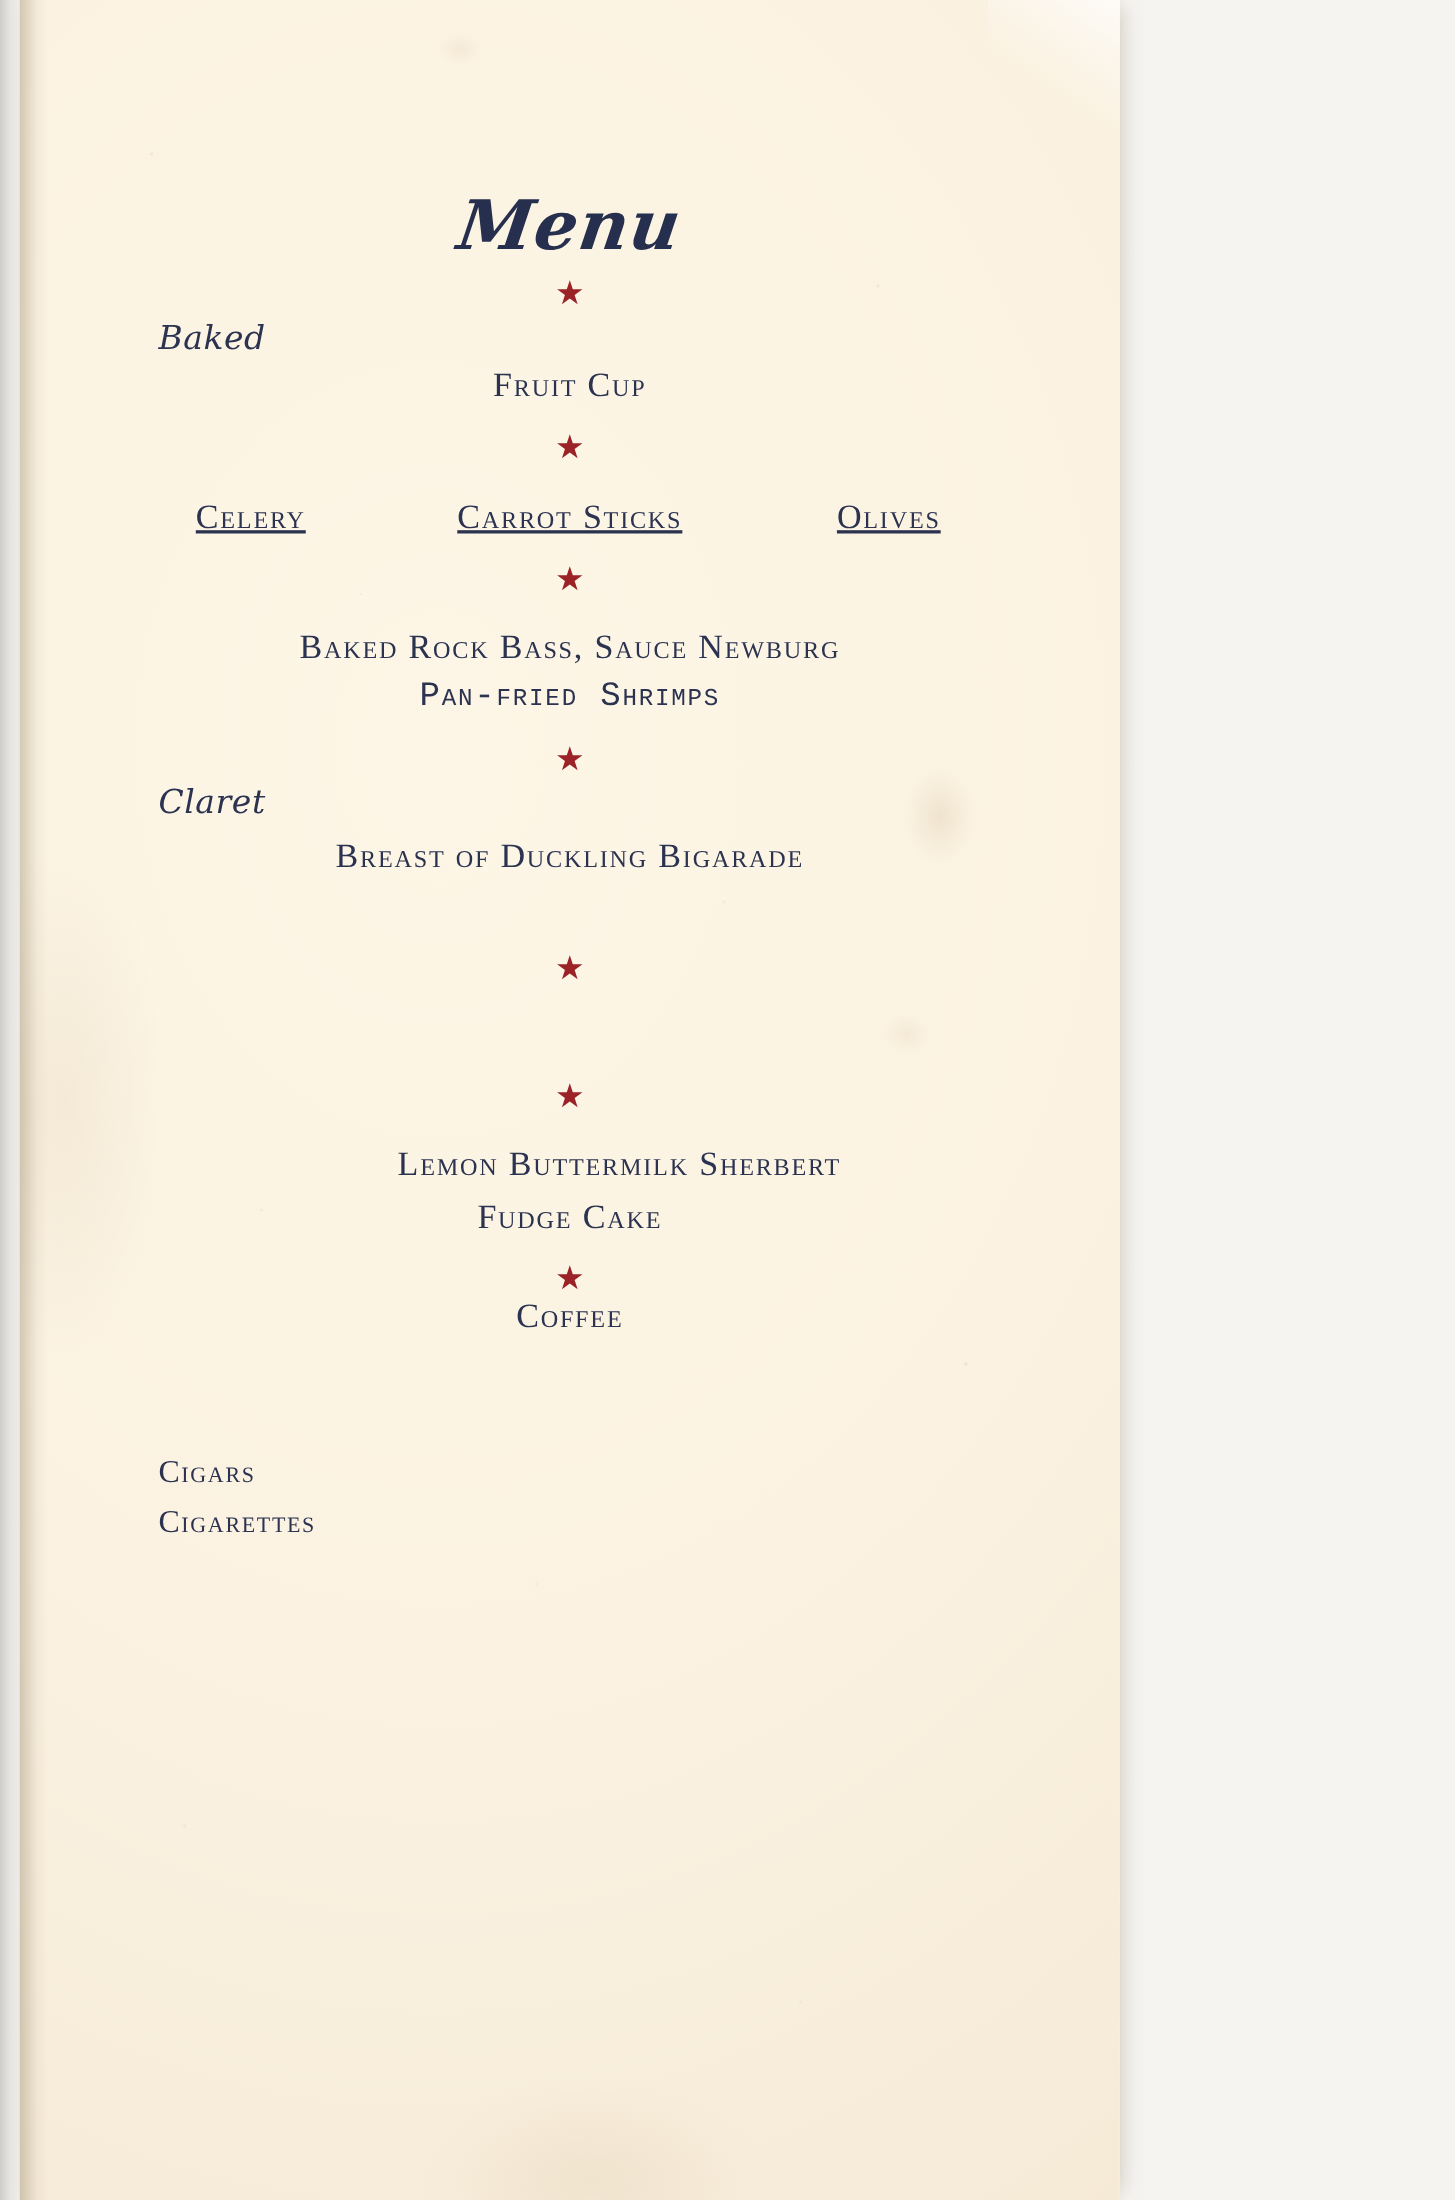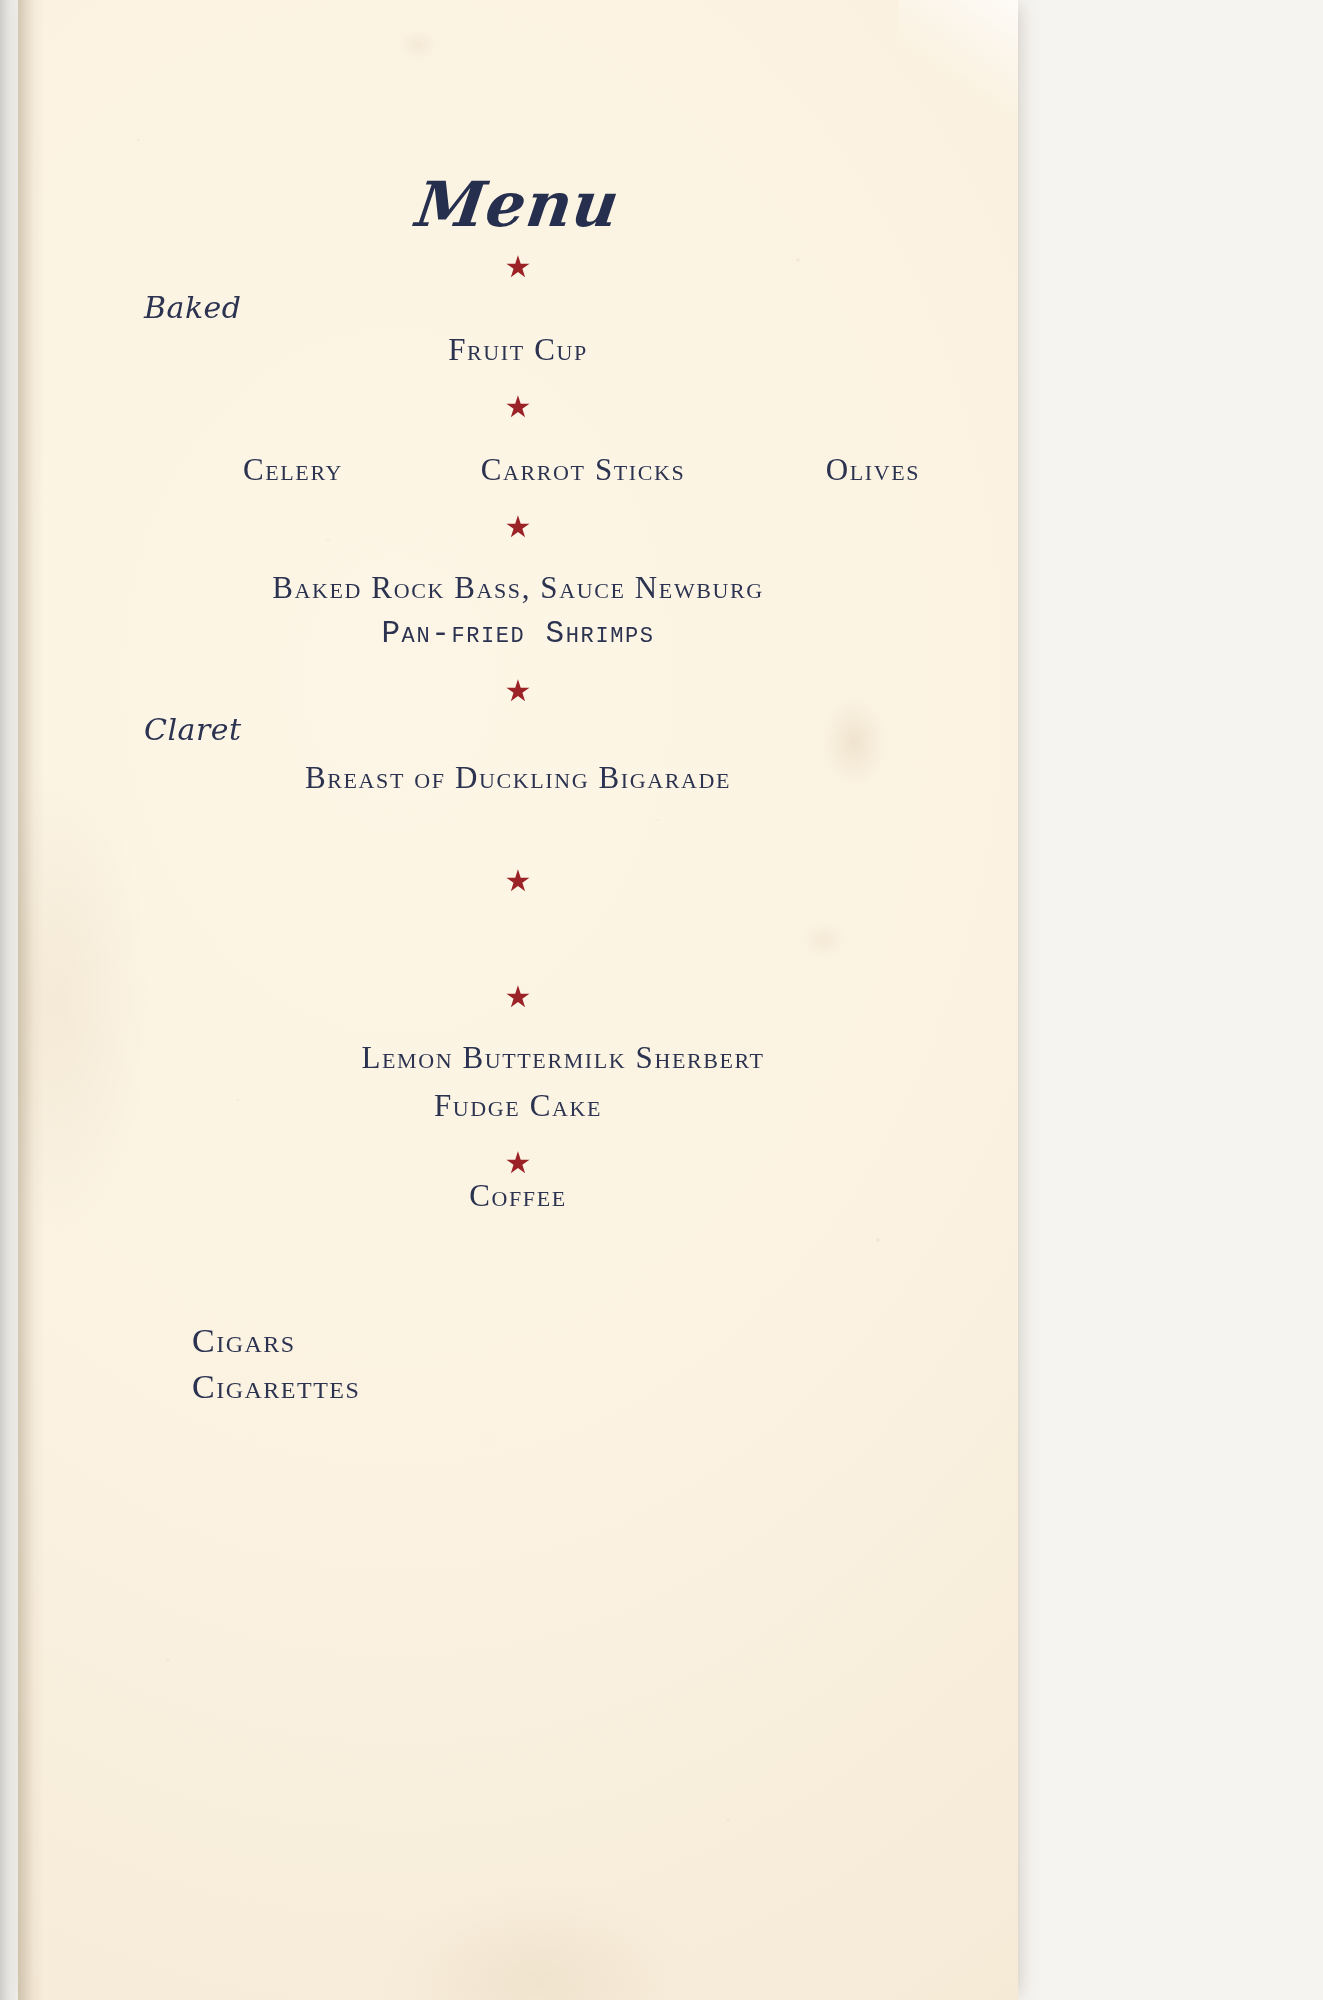--- a/index.html
+++ b/index.html
@@ -145,33 +145,33 @@
     font-size: 30px;
     color: #2b3350;
     left: 126px;
     letter-spacing: .5px;
   }
 
   .row3 {
     position: absolute;
     left: 0; width: 1000px;
     display: flex;
-    justify-content: flex-end;
+    justify-content: center;
     gap: 0;
+    text-decoration: underline;
   }
   .row3 > span { display: inline-block; }
 
   .smoke {
     position: absolute;
     left: 126px;
     font-variant: small-caps;
-    font-size: 34px;
+    font-size: 29px;
     letter-spacing: 1.5px;
     color: #2b3350;
-    margin-left: 48px;
   }
 </style>
 </head>
 <body>
 
 <div id="page">
   <div id="scan-bg"></div>
 
   <div id="card">
     <div id="grain"></div>

